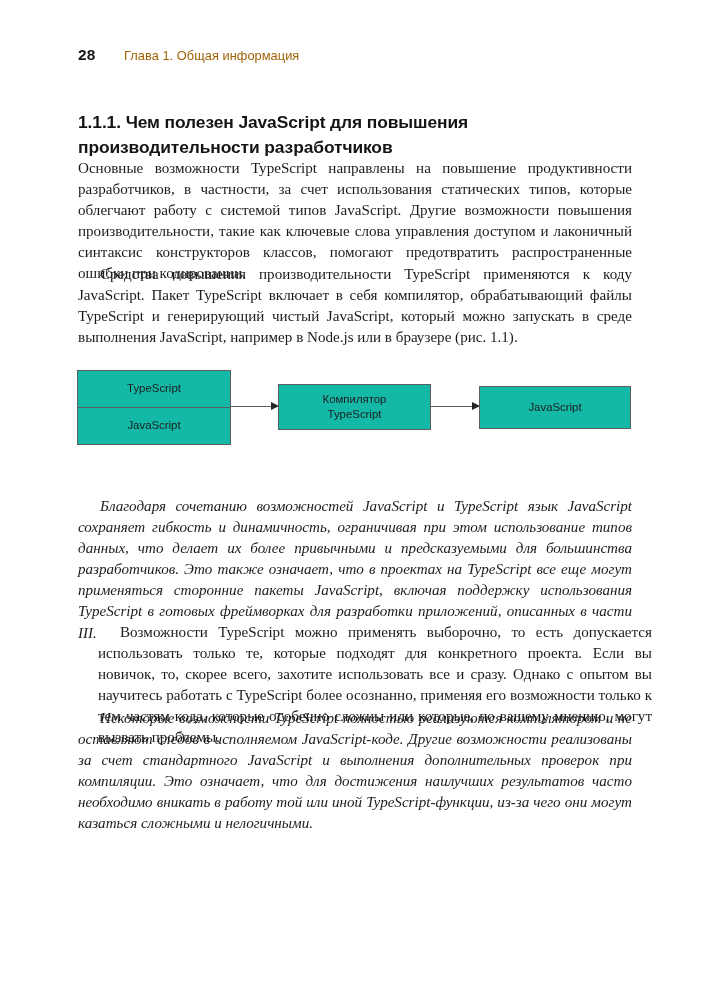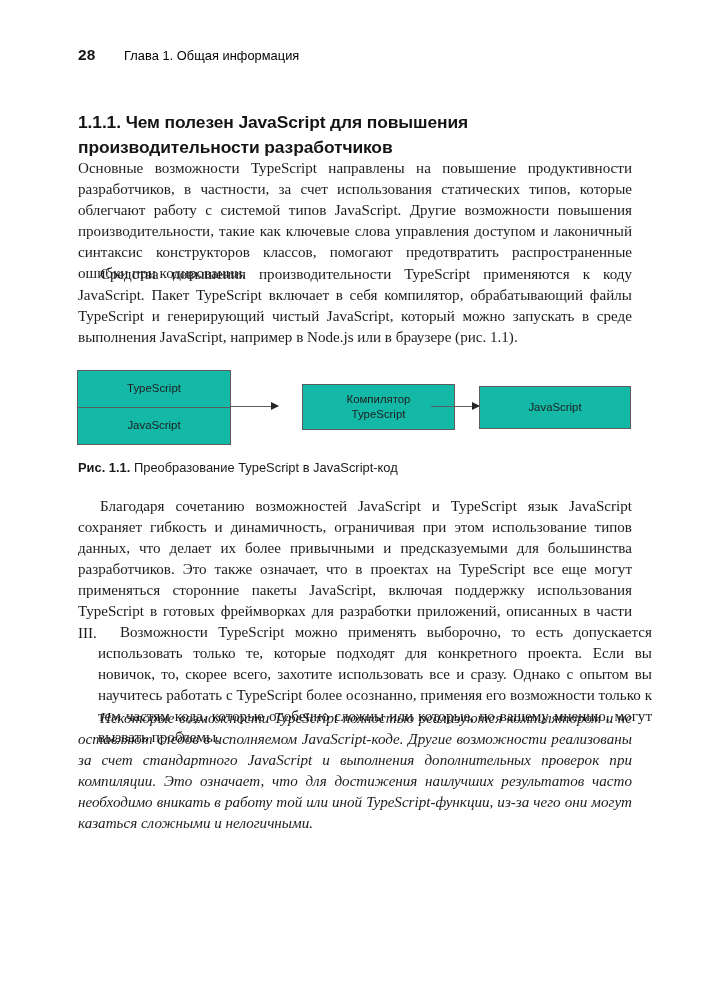--- a/index.html
+++ b/index.html
@@ -38,21 +38,21 @@
   .folio {
     font-size: 15.5px;
     font-weight: bold;
     color: #161616;
     letter-spacing: 0.2px;
     min-width: 46px;
   }
   .chapter-title {
     font-size: 12.8px;
     font-weight: normal;
-    color: #000000;
+    color: #a16207;
     letter-spacing: 0.05px;
     text-align: center;
   }
 
   
   .section-heading {
     position: absolute;
     left: 78px;
     top: 96px;
     width: 560px;
@@ -119,21 +119,20 @@
   }
   .box-source .half.top {
     border-bottom: 1.15px solid #5d5d5d;
   }
   
   .box-compiler {
     left: 202px;
     top: 16px;
     width: 153px;
     height: 46px;
-    margin-left: 24px;
   }
   
   .box-output {
     left: 403px;
     top: 18px;
     width: 152px;
     height: 43px;
   }
 
   
@@ -172,21 +171,21 @@
   }
 
   
   .block {
     position: absolute;
     left: 78px;
     width: 554px;
   }
   .block-p1 { top: 158px; }
   .block-p2 { top: 264px; }
-  .block-p3 { top: 496px; }
+  .block-p3 { top: 496px; font-style: italic; }
   .block-p4 { top: 622px; margin-left: 20px; }
   .block-p5 { top: 708px; font-style: italic; }
   .block-p6 { top: 853px; }
 </style>
 </head>
 <body>
 
 <div class="page">
 
   <div class="running-head">
@@ -219,23 +218,20 @@
     </div>
 
     <div class="arrow arrow-2"></div>
 
     <div class="fig-box box-output">
       <div>JavaScript</div>
     </div>
 
   </div>
 
-  <div class="fig-caption">
-    <span class="num">Рис. 1.1.</span><span> Преобразование TypeScript в JavaScript-код</span>
-  </div>
 
   <div class="block block-p3">
     <p class="body indent">Благодаря сочетанию возможностей JavaScript и TypeScript язык JavaScript сохраняет гибкость и динамичность, ограничивая при этом использование типов данных, что делает их более привычными и предсказуемыми для большинства разработчиков. Это также означает, что в проектах на TypeScript все еще могут применяться сторонние пакеты JavaScript, включая поддержку использования TypeScript в готовых фреймворках для разработки приложений, описанных в части III.</p>
   </div>
 
   <div class="block block-p4">
     <p class="body indent">Возможности TypeScript можно применять выборочно, то есть допускается использовать только те, которые подходят для конкретного проекта. Если вы новичок, то, скорее всего, захотите использовать все и сразу. Однако с опытом вы научитесь работать с TypeScript более осознанно, применяя его возможности только к тем частям кода, которые особенно сложны или которые, по вашему мнению, могут вызвать проблемы.</p>
   </div>
 
   <div class="block block-p5">

